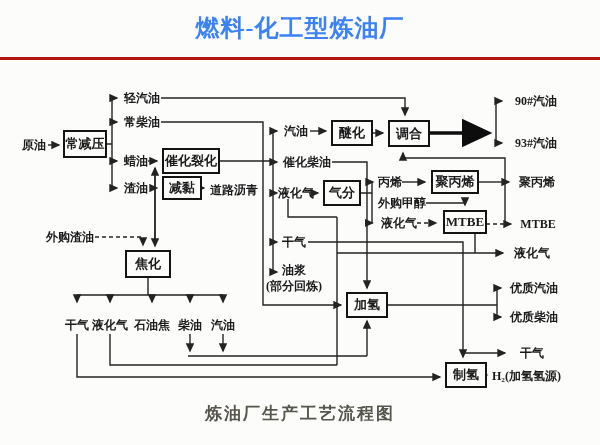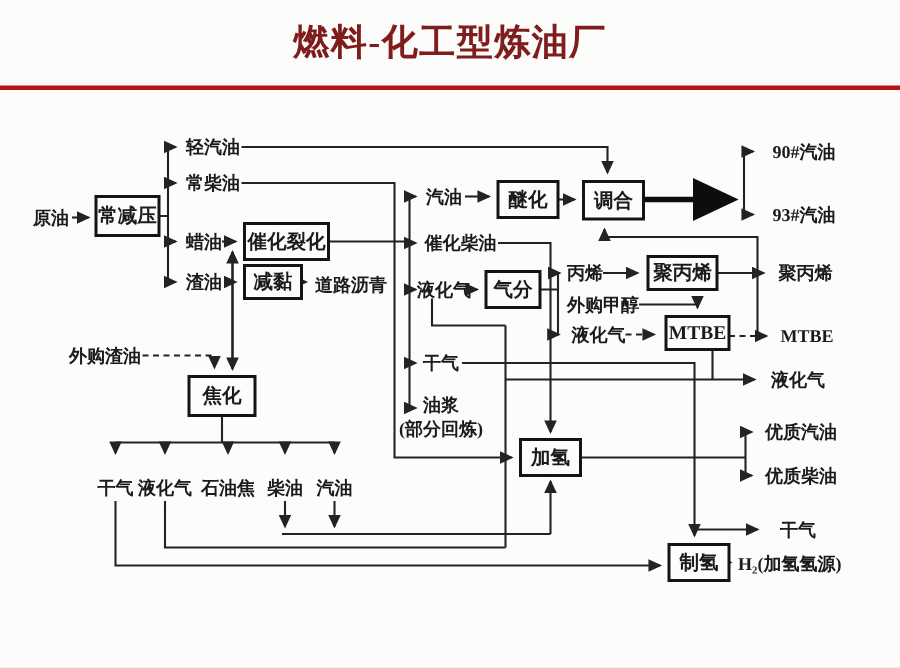--- a/index.html
+++ b/index.html
@@ -1,20 +1,20 @@
 <!DOCTYPE html>
 <html><head>
 <meta charset="utf-8">
 <style>
   html,body{margin:0;padding:0;background:#e8e8e8;}
   .stage{position:relative;width:600px;height:445px;background:#fcfcfb;overflow:hidden;
          font-family:"Liberation Serif",serif;}
   
   .hdr-title{position:absolute;left:0;top:12px;width:600px;text-align:center;
-             font-size:24px;font-weight:bold;color:#7f1d1d;letter-spacing:1px;}
+             font-size:24px;font-weight:bold;color:#3b82f6;letter-spacing:1px;}
   .red-rule{position:absolute;left:0;top:57px;width:600px;height:3px;background:#b41318;}
   .logo{position:absolute;left:26px;top:3px;width:84px;height:54px;}
   
   .caption{position:absolute;left:0;top:402px;width:600px;text-align:center;
            font-size:17px;font-weight:bold;color:#56564c;letter-spacing:2px;}
   
   svg.flow{position:absolute;left:0;top:0;}
   svg.flow text{font-family:"Liberation Serif",serif;font-weight:bold;fill:#1b1b1b;
                 font-size:12px;text-anchor:middle;}
   svg.flow text.bx{font-size:13px;}
@@ -200,13 +200,14 @@
       <text x="537" y="186">聚丙烯</text>
       <text x="538" y="228">MTBE</text>
       <text x="532" y="257">液化气</text>
       <text x="534" y="292">优质汽油</text>
       <text x="534" y="321">优质柴油</text>
       <text x="532" y="357">干气</text>
       <text x="492" y="380" class="lft" font-size="13">H₂(加氢氢源)</text>
     </g>
   </svg>
 
+  <div class="caption">炼油厂生产工艺流程图</div>
 </div>
 
 </body></html>

